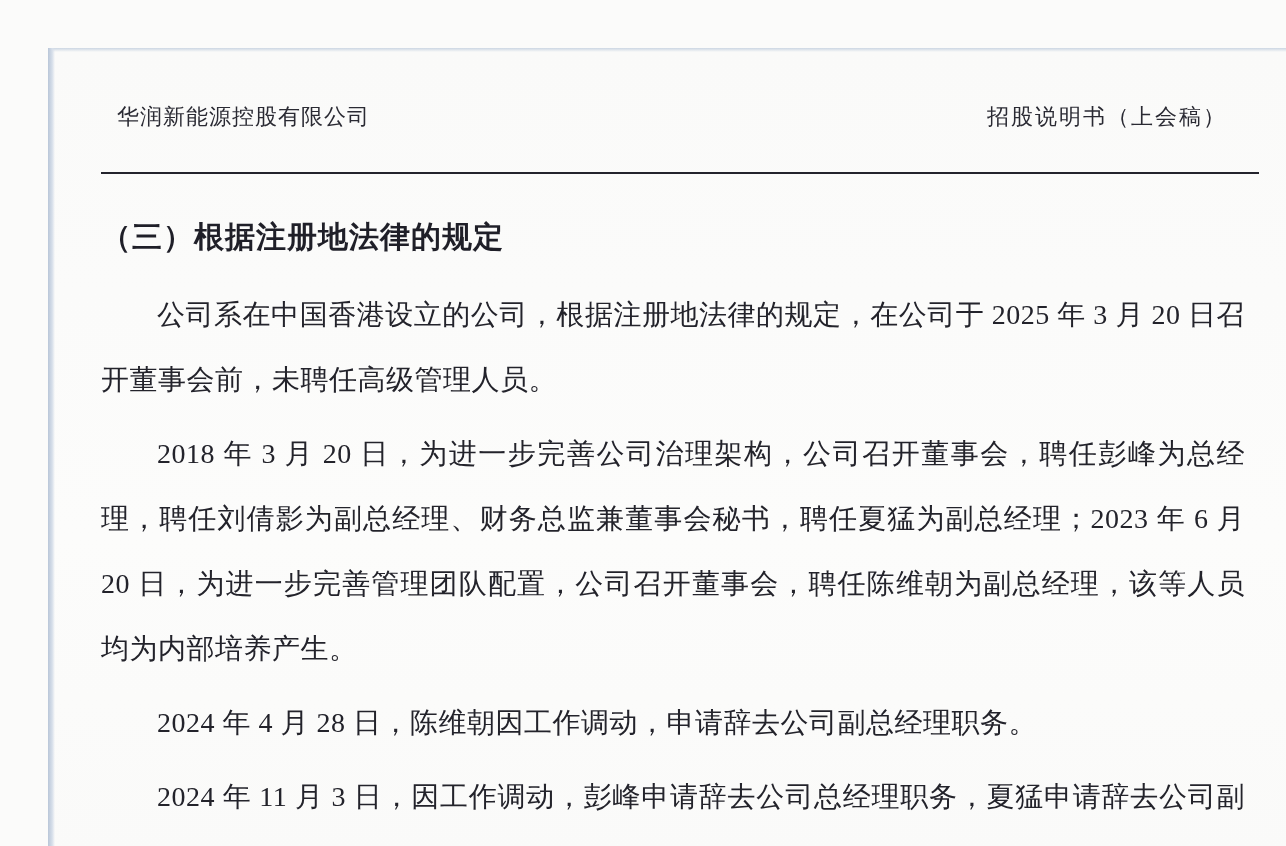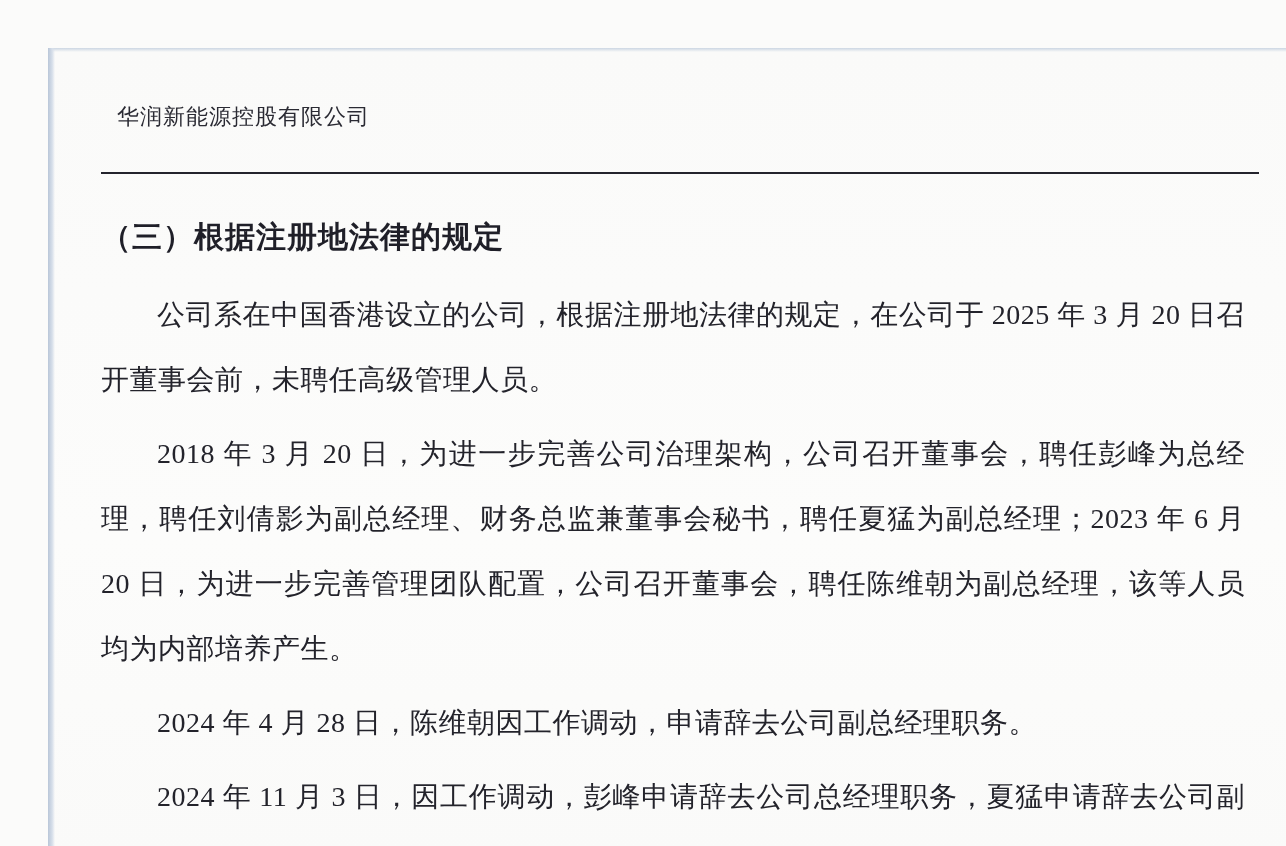--- a/index.html
+++ b/index.html
@@ -68,20 +68,21 @@
   }
   .body-text p:last-child { text-align-last: left; }
 </style>
 </head>
 <body>
 
 <div class="page">
 
   <div class="doc-header">
     <span class="left">华润新能源控股有限公司</span>
+    <span class="right">招股说明书（上会稿）</span>
   </div>
 
   <hr class="header-rule">
 
   <h2 class="section-heading">（三）根据注册地法律的规定</h2>
 
   <div class="body-text">
     <p>公司系在中国香港设立的公司，根据注册地法律的规定，在公司于 2025 年 3 月 20 日召开董事会前，未聘任高级管理人员。</p>
     <p>2018 年 3 月 20 日，为进一步完善公司治理架构，公司召开董事会，聘任彭峰为总经理，聘任刘倩影为副总经理、财务总监兼董事会秘书，聘任夏猛为副总经理；2023 年 6 月 20 日，为进一步完善管理团队配置，公司召开董事会，聘任陈维朝为副总经理，该等人员均为内部培养产生。</p>
     <p>2024 年 4 月 28 日，陈维朝因工作调动，申请辞去公司副总经理职务。</p>

